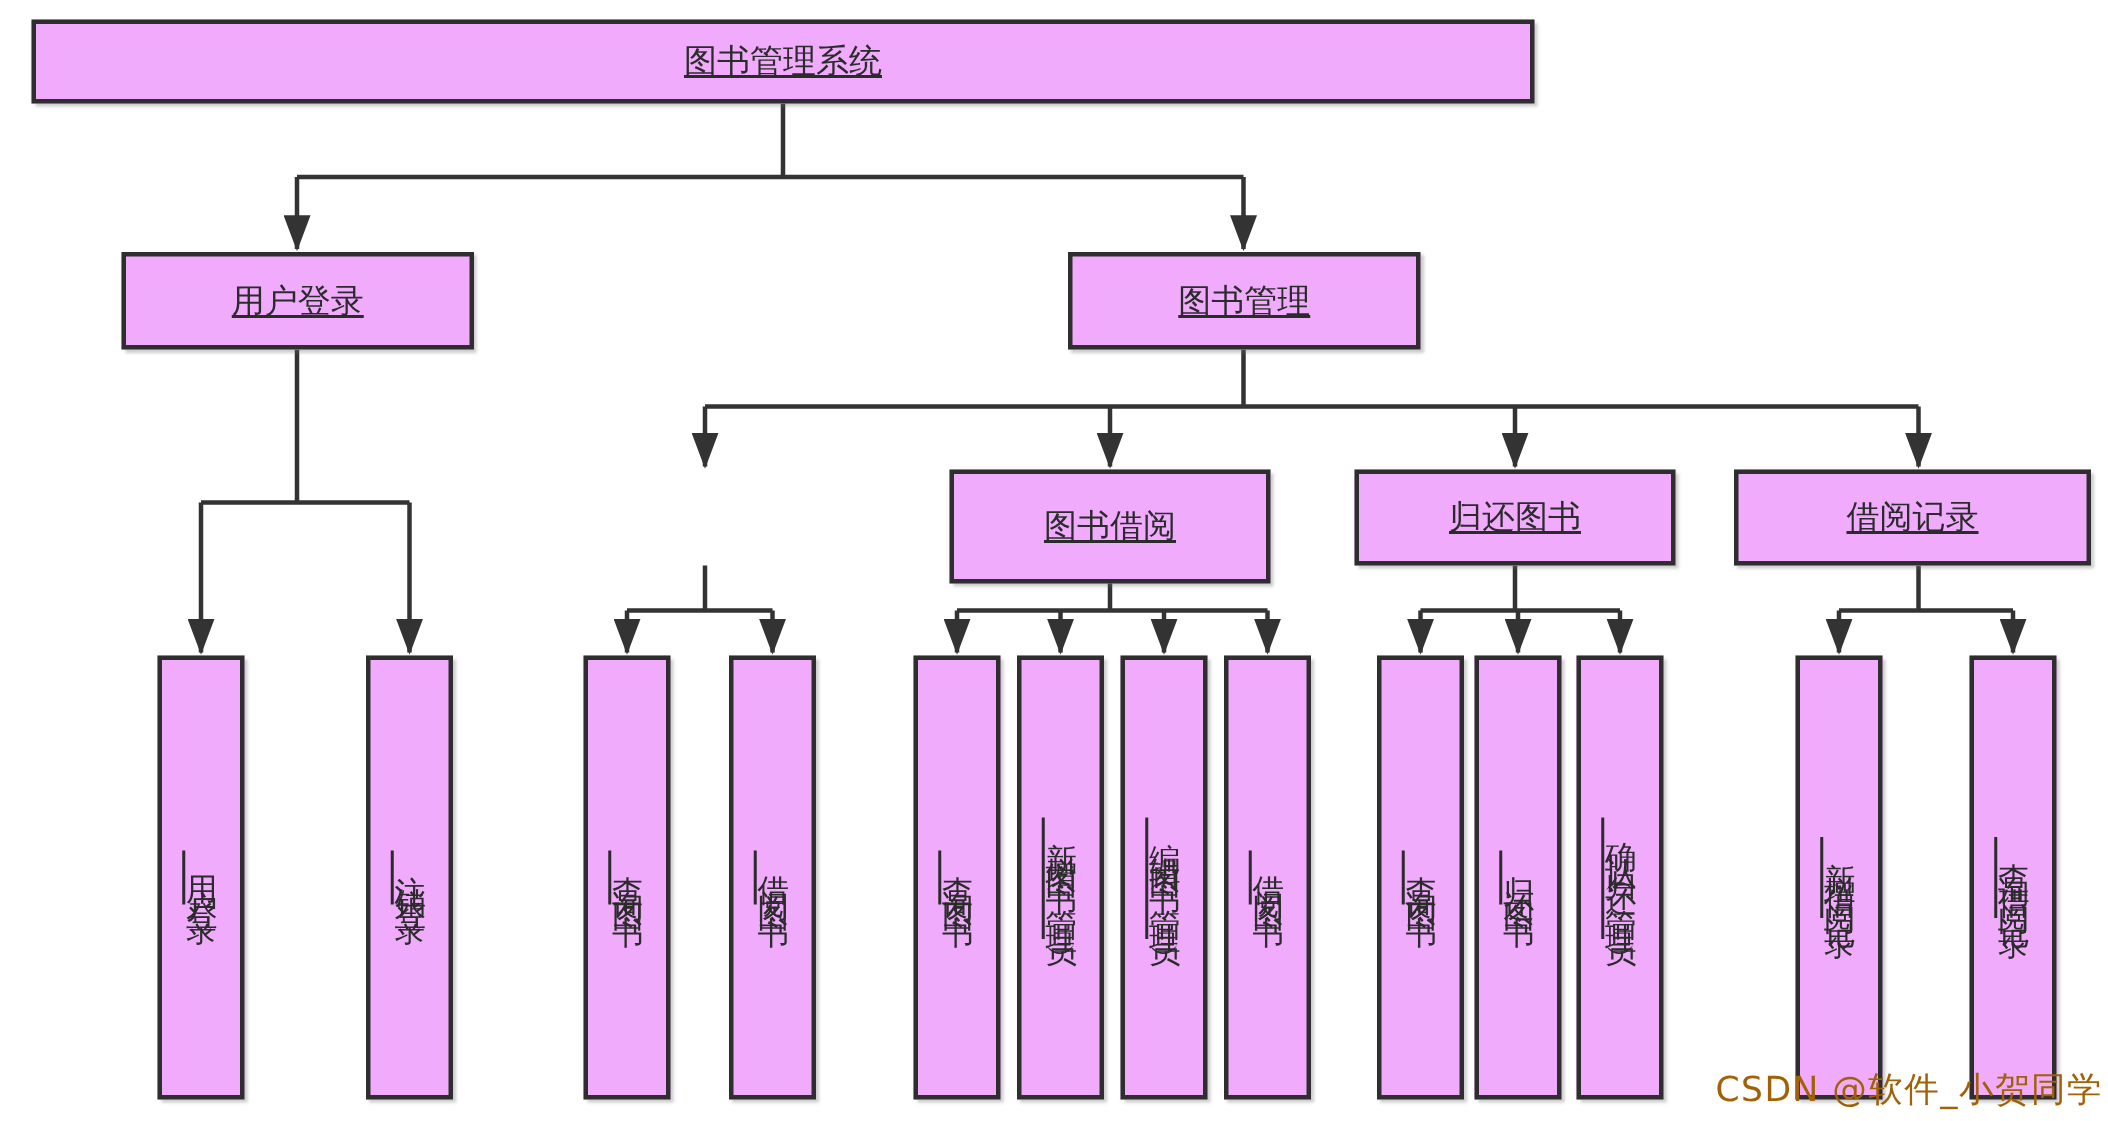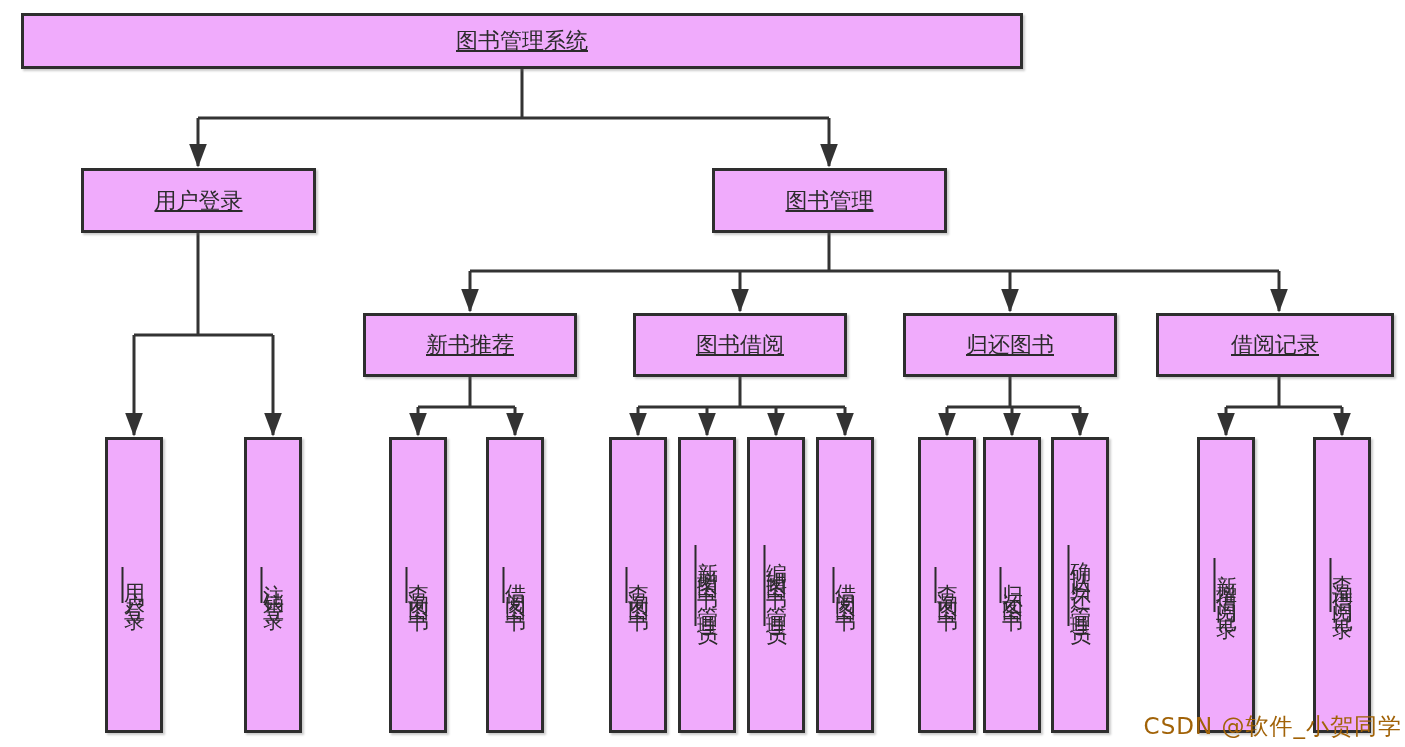--- a/index.html
+++ b/index.html
@@ -38,21 +38,21 @@
     white-space: normal;
     line-height: 1;
   }
   
   .n-root   { left: 21px;   top: 13px;  width: 1002px; height: 56px; }
   
   .n-l2-0   { left: 81px;   top: 168px; width: 235px;  height: 65px; }
   .n-l2-1   { left: 712px;  top: 168px; width: 235px;  height: 65px; }
   
   .n-l3-0   { left: 363px;  top: 313px; width: 214px;  height: 64px; }
-  .n-l3-1   { left: 633px;  top: 313px; width: 214px;  height: 64px; }
+  .n-l3-1   { left: 633px;  top: 313px; width: 214px;  height: 76px; }
   .n-l3-2   { left: 903px;  top: 313px; width: 214px;  height: 64px; }
   .n-l3-3   { left: 1156px; top: 313px; width: 238px;  height: 64px; }
   
   .leaf     { top: 437px; width: 58px; height: 296px; }
   .lf-0  { left: 105px; }
   .lf-1  { left: 244px; }
   .lf-2  { left: 389px; }
   .lf-3  { left: 486px; }
   .lf-4  { left: 609px; }
   .lf-5  { left: 678px; }
@@ -124,23 +124,20 @@
     <span class="label">图书管理系统</span>
   </div>
 
   <div class="box n-l2-0">
     <span class="label">用户登录</span>
   </div>
   <div class="box n-l2-1">
     <span class="label">图书管理</span>
   </div>
 
-  <div class="box n-l3-0">
-    <span class="label">新书推荐</span>
-  </div>
   <div class="box n-l3-1">
     <span class="label">图书借阅</span>
   </div>
   <div class="box n-l3-2">
     <span class="label">归还图书</span>
   </div>
   <div class="box n-l3-3">
     <span class="label">借阅记录</span>
   </div>
 

